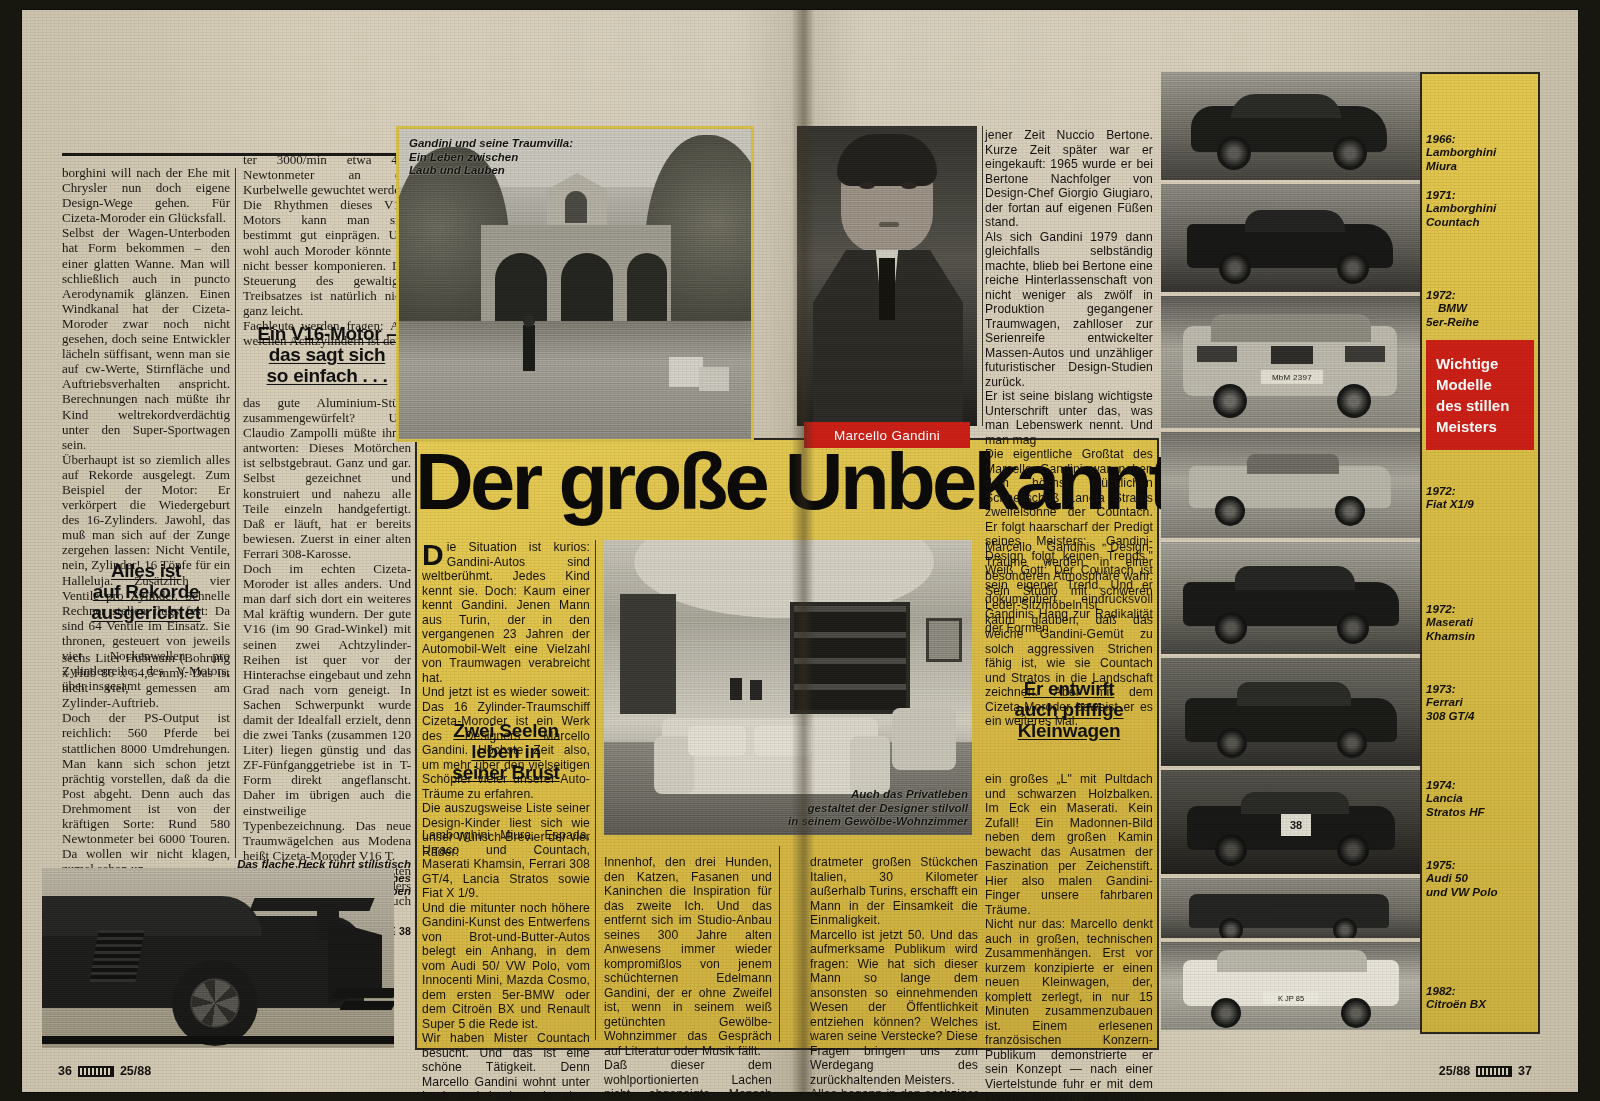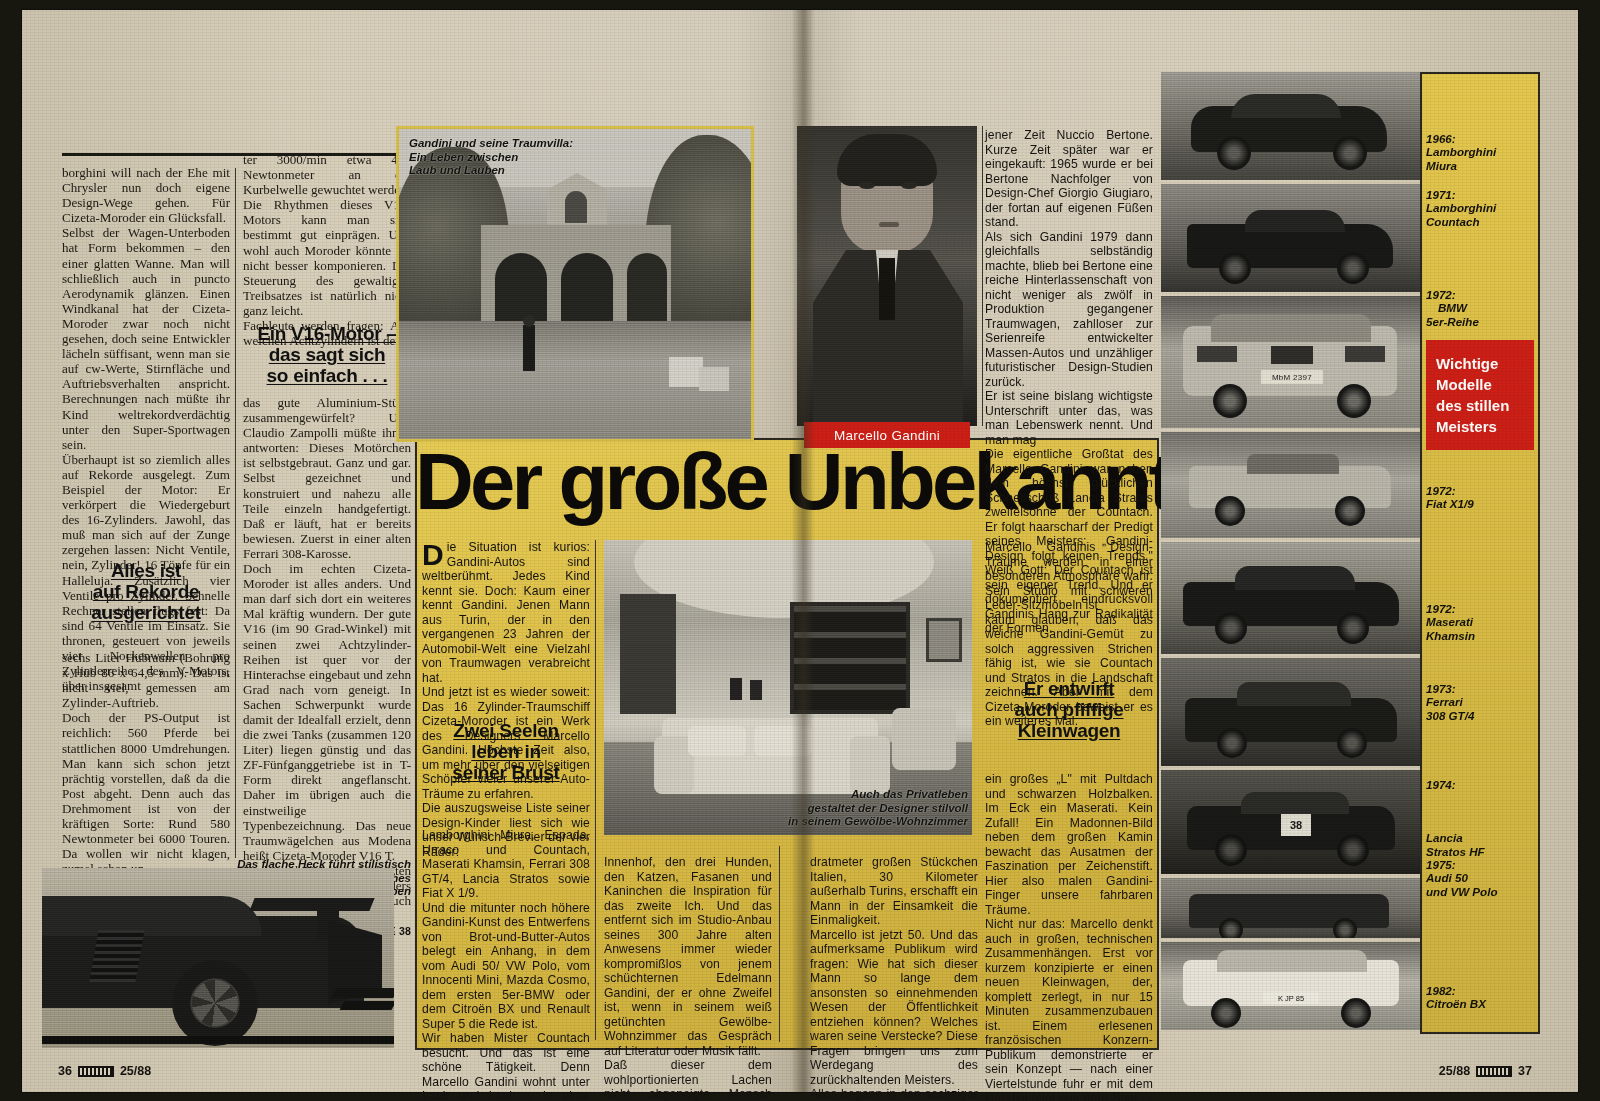--- a/index.html
+++ b/index.html
@@ -449,21 +449,21 @@
       <div style="white-space:pre-line;">Maserati
 Khamsin</div>
     </div>
     <div class="gal-cap" style="top:672px;">
       <div>1973:</div>
       <div style="white-space:pre-line;">Ferrari
 308 GT/4</div>
     </div>
     <div class="gal-cap" style="top:768px;">
       <div>1974:</div>
-      <div style="white-space:pre-line;margin-top:40px;">Lancia
+      <div style="white-space:pre-line;">Lancia
 Stratos HF</div>
     </div>
     <div class="gal-cap" style="top:848px;">
       <div>1975:</div>
       <div style="white-space:pre-line;">Audi 50
 und VW Polo</div>
     </div>
     <div class="gal-cap" style="top:974px;">
       <div>1982:</div>
       <div style="white-space:pre-line;">Citroën BX</div>

